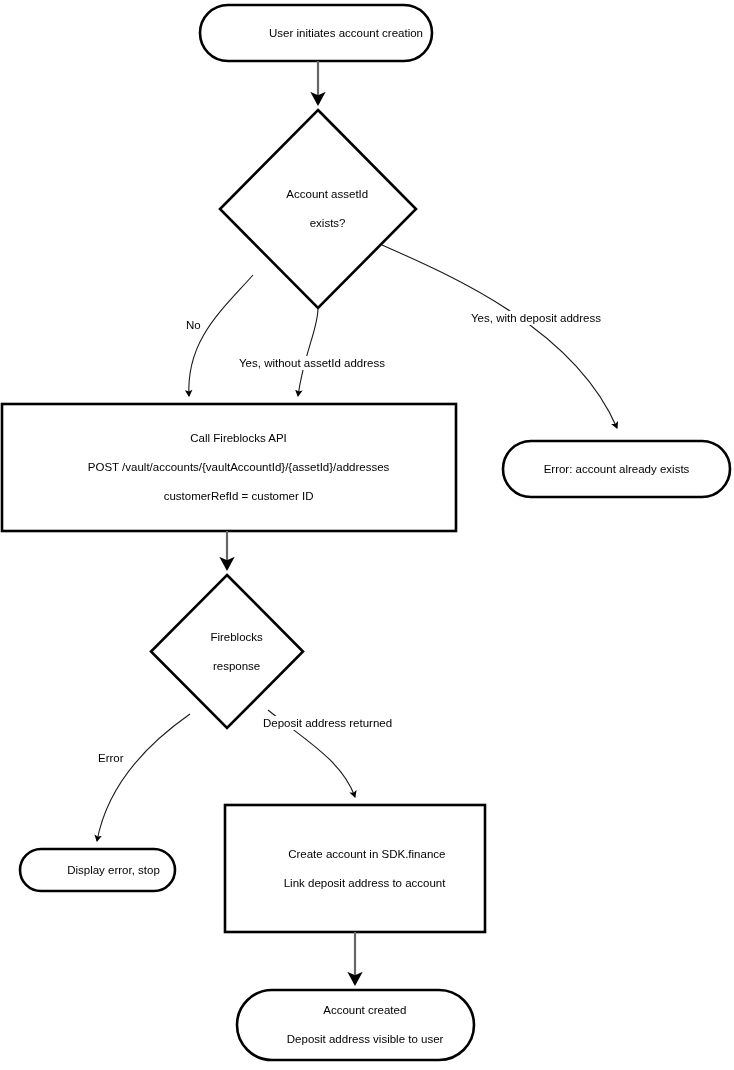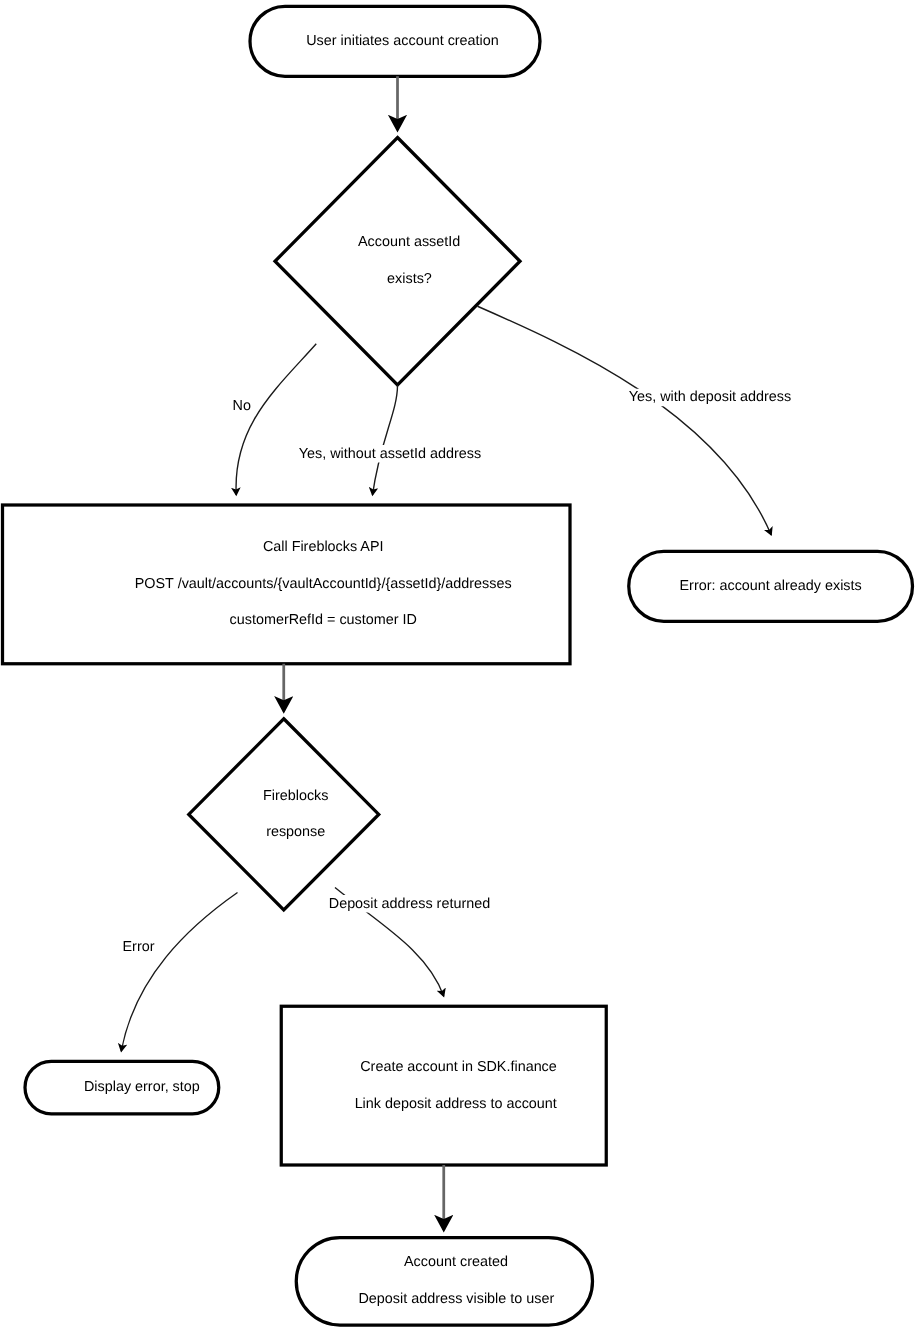--- a/index.html
+++ b/index.html
@@ -119,32 +119,32 @@
 
     <g>
       <path d="M 268 710 C 302 738, 342 760, 355 797" fill="none" stroke="#1a1a1a" stroke-width="1.1" marker-end="url(#arrowthin)"></path>
     </g>
 
     <g>
       <path d="M 355 932 L 355 984" fill="none" stroke="#666666" stroke-width="2.2" marker-end="url(#arrowdark)"></path>
     </g>
   </svg>
 
-  <div class="node-text" style="left:192px; top:5px; width:260px; height:56px;">
+  <div class="node-text" style="left:216px; top:5px; width:260px; height:56px;">
     <span>User initiates account creation</span>
   </div>
 
   <div class="node-text" style="left:220px; top:110px; width:196px; height:198px;">
     <span>
       <span>Account assetId</span><br>
       <span>exists?</span>
     </span>
   </div>
 
-  <div class="node-text" style="left:2px; top:404px; width:454px; height:127px;padding-left:20px;">
+  <div class="node-text" style="left:2px; top:404px; width:454px; height:127px;">
     <span>
       <span>Call Fireblocks API</span><br>
       <span>POST /vault/accounts/{vaultAccountId}/{assetId}/addresses</span><br>
       <span>customerRefId = customer ID</span>
     </span>
   </div>
 
   <div class="node-text" style="left:503px; top:441px; width:227px; height:56px;">
     <span>Error: account already exists</span>
   </div>
@@ -171,19 +171,19 @@
     <span>
       <span>Account created</span><br>
       <span>Deposit address visible to user</span>
     </span>
   </div>
 
   <div class="edge-label" style="left:185px; top:318px;">No</div>
 
   <div class="edge-label" style="left:238px; top:356px;">Yes, without assetId address</div>
 
-  <div class="edge-label" style="left:470px; top:311px;margin-left:32px;">Yes, with deposit address</div>
+  <div class="edge-label" style="left:470px; top:311px;">Yes, with deposit address</div>
 
   <div class="edge-label" style="left:97px; top:751px;">Error</div>
 
   <div class="edge-label" style="left:262px; top:716px;">Deposit address returned</div>
 
 </div>
 
 </body></html>

